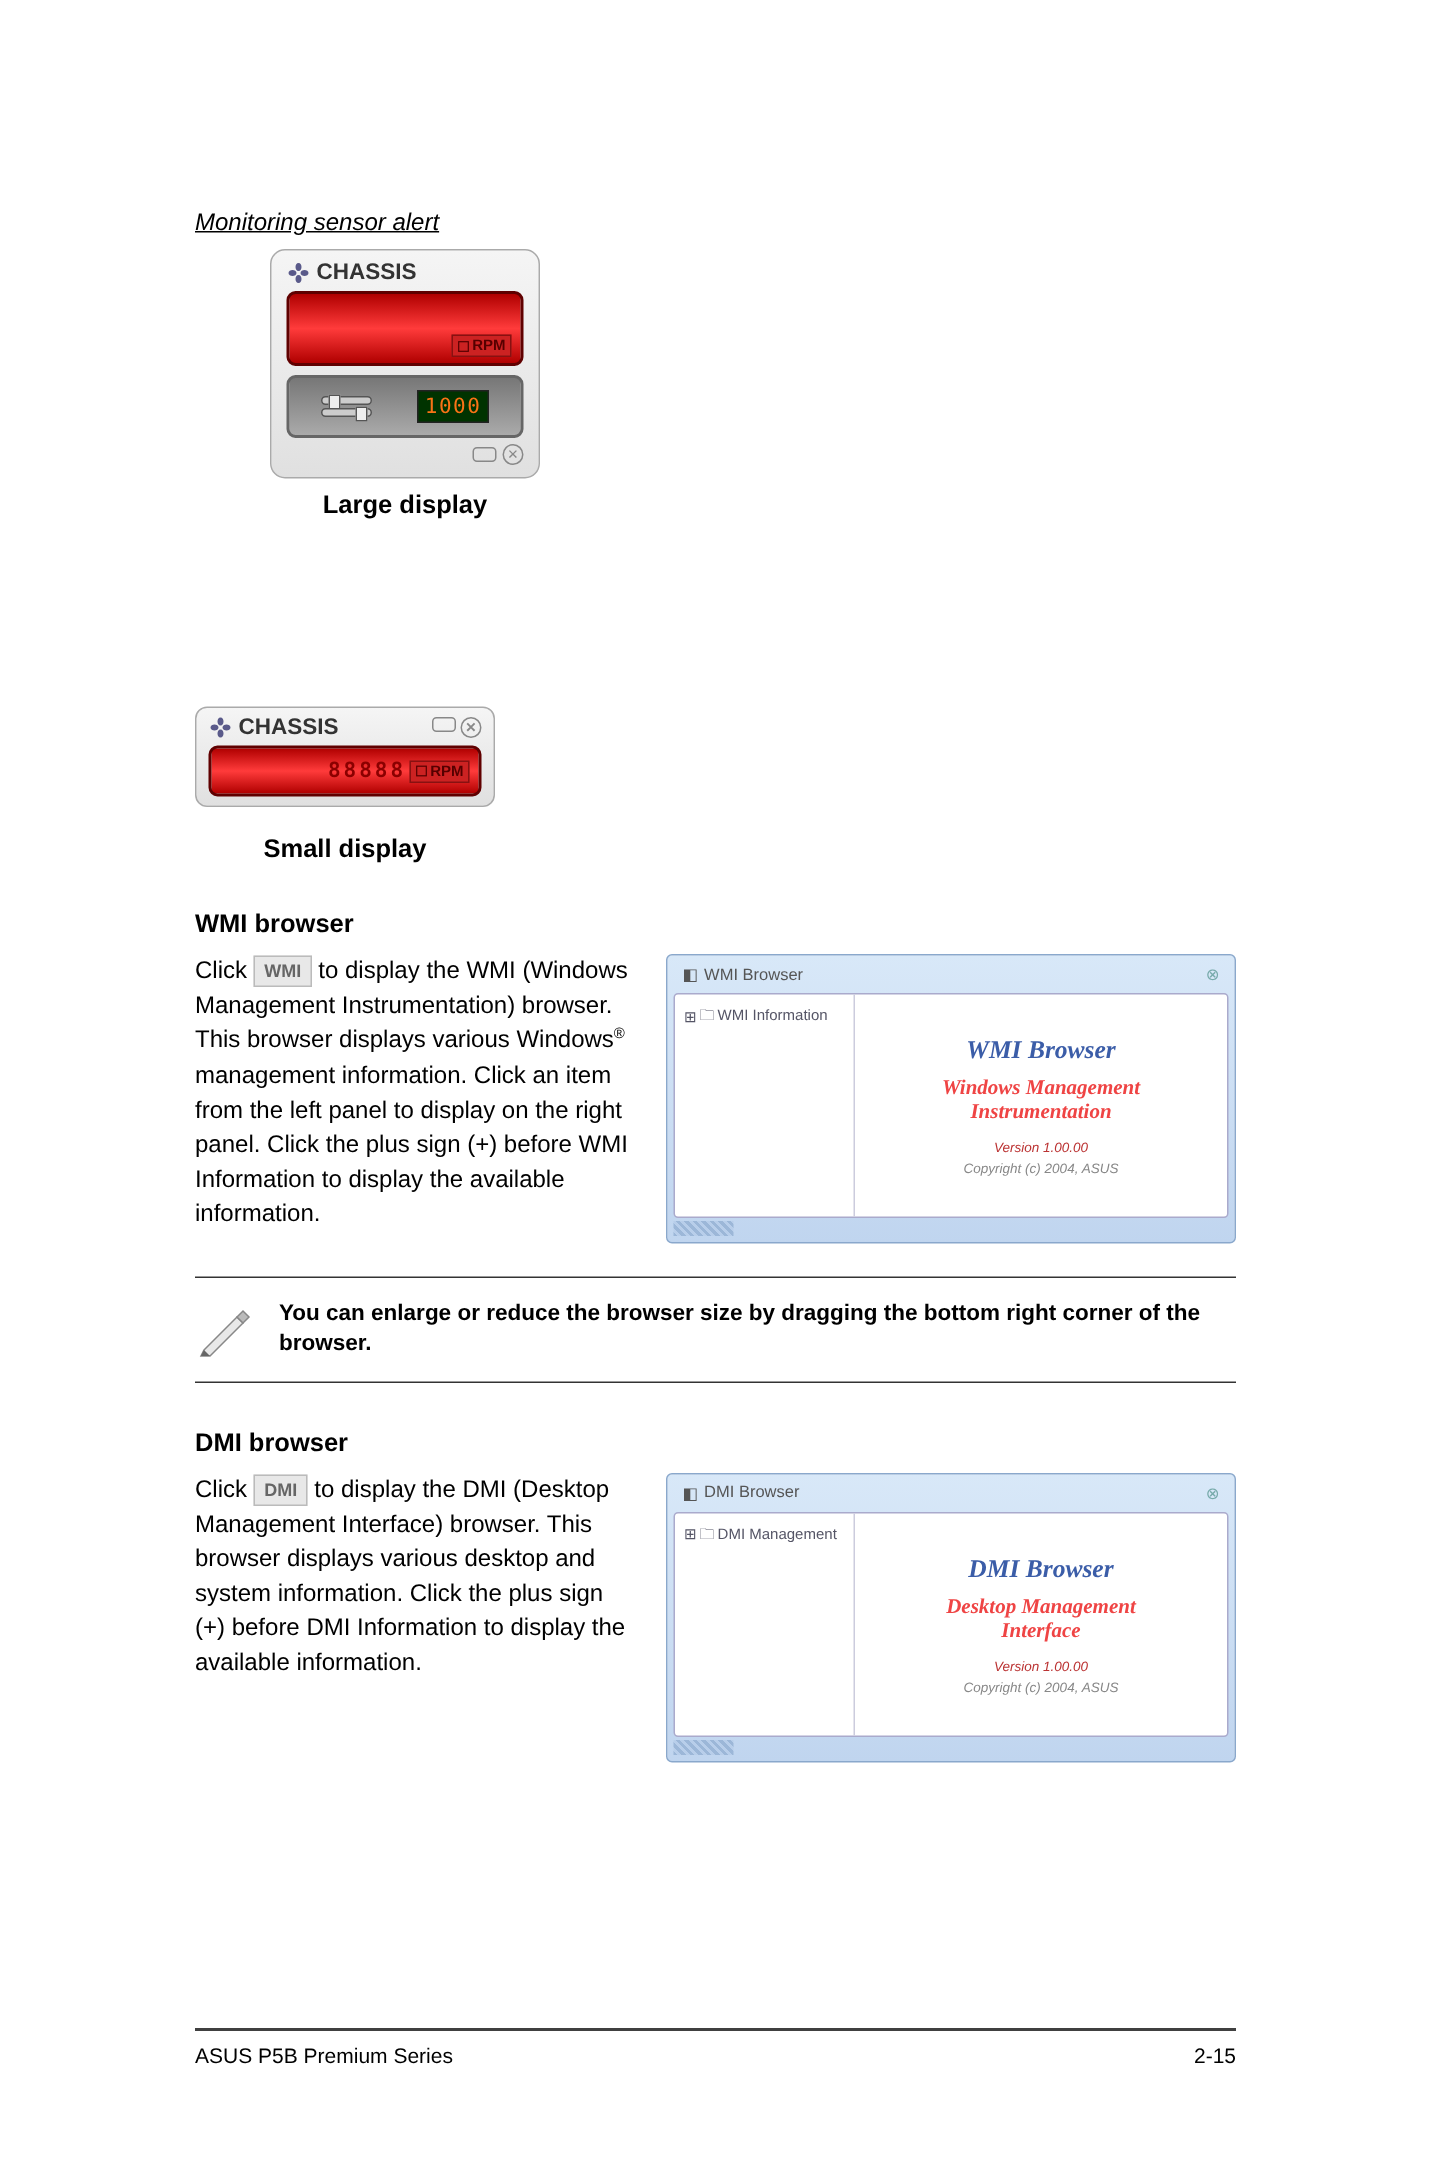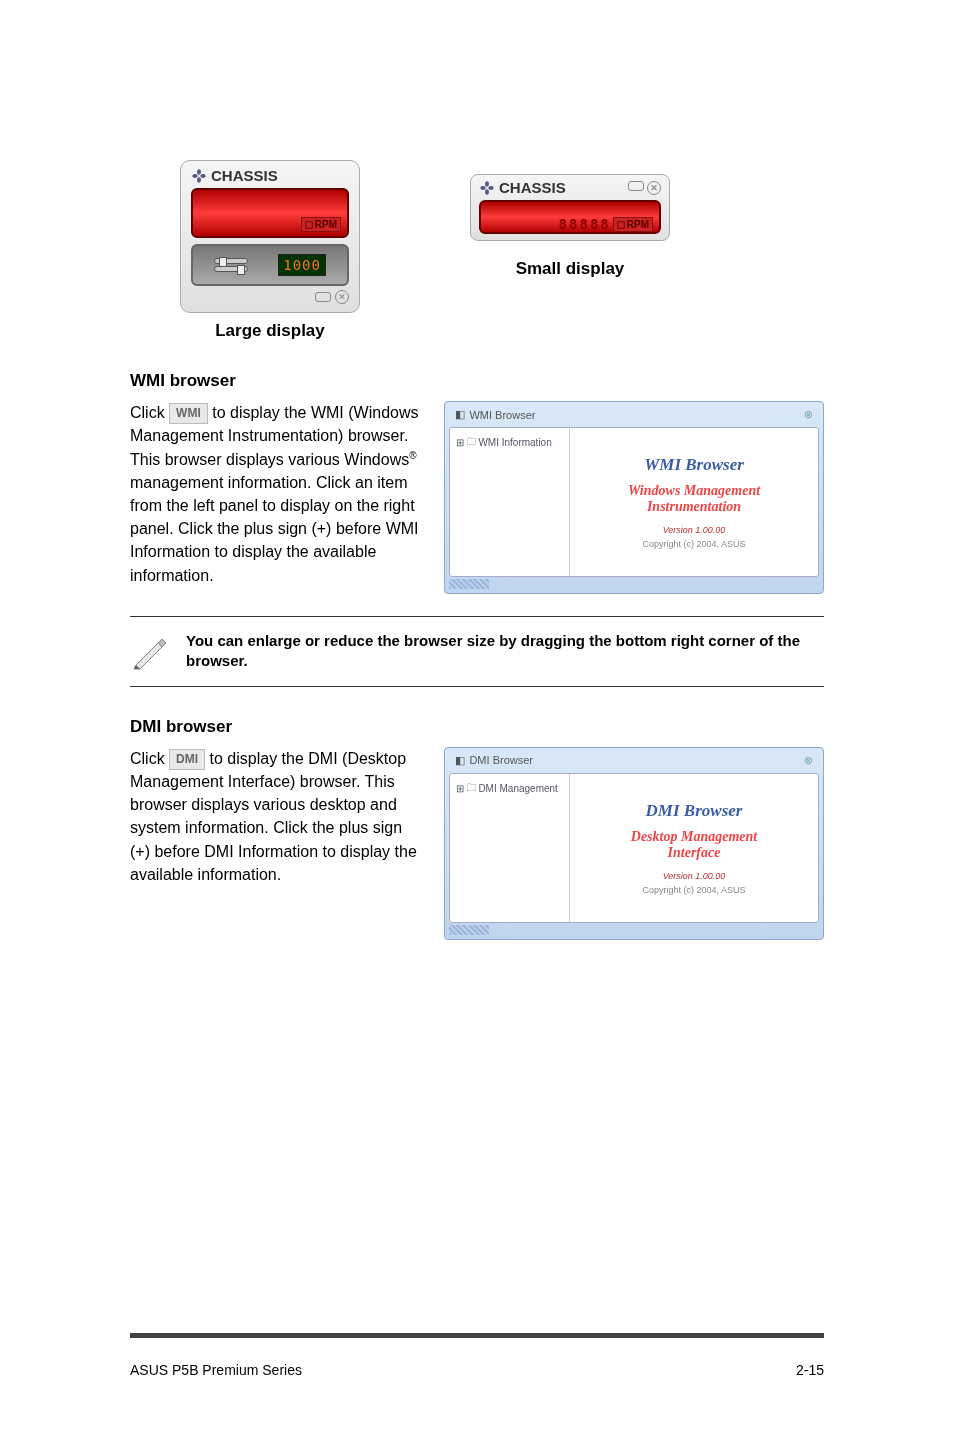--- a/index.html
+++ b/index.html
@@ -22,22 +22,23 @@
     font-size: 16px;
     margin-bottom: 4px;
   }
   .body-text {
     font-size: 16px;
     line-height: 1.4;
   }
   .panels-row {
     display: flex;
     align-items: flex-start;
-    margin-top: 20px;
+    margin-top: 8px;
     gap: 110px;
+    flex-direction: column;
   }
   .large-panel-wrap {
     margin-left: 50px;
     text-align: center;
   }
   .small-panel-wrap {
     margin-top: 14px;
     text-align: center;
   }
   .large-panel {
@@ -117,21 +118,21 @@
     border: 1px solid #aaa;
     border-radius: 8px;
     background: linear-gradient(#f5f5f5, #e0e0e0);
     padding: 4px 8px 6px 8px;
   }
   .small-panel .panel-header { justify-content: space-between; }
   .small-red {
     background: linear-gradient(#b00000, #ff3b3b, #b00000);
     border:2px solid #600000;
     border-radius:6px;
-    height:34px;display:flex;align-items:flex-end;justify-content:flex-end;padding:0 6px;
+    height:34px;display:flex;align-items:center;justify-content:flex-end;padding:0 6px;
   }
   .digits { color:#8b0000;font-family:monospace;font-weight:bold;font-size:14px;letter-spacing:2px;margin-right:2px;}
   .caption { font-weight:bold;font-size:17px;margin-top:8px;}
 
   h3.section { font-size:17px;font-weight:bold;margin-top:30px;margin-bottom:10px;}
   .two-col { display:flex;gap:20px;align-items:flex-start;}
   .left-col { flex:1;font-size:16px;line-height:1.45;}
   .btn-chip { display:inline-block;background:#e8e8e8;border:1px solid #bbb;padding:1px 6px;font-size:12px;color:#666;font-weight:bold;vertical-align:middle;}
 
   .browser-box {
@@ -148,42 +149,43 @@
   .browser-inner {
     background:#fff;border:1px solid #aac;border-radius:3px;
     display:flex;height:150px;margin-top:4px;
   }
   .tree-pane { width:120px;border-right:1px solid #ccd;padding:6px;font-size:10px;color:#556;}
   .tree-item { display:flex;align-items:center;gap:2px;}
   .content-pane { flex:1;display:flex;flex-direction:column;align-items:center;justify-content:center;padding:6px;}
   .content-title { color:#3b5da8;font-style:italic;font-family:cursive;font-size:17px;font-weight:bold;}
   .content-sub { color:#ef4444;font-style:italic;font-family:cursive;font-size:14px;margin-top:8px;text-align:center;font-weight:bold;}
   .content-version { color:#b33;font-size:9px;font-style:italic;margin-top:10px;}
-  .content-copy { color:#888;font-size:9px;margin-top:4px;}
+  .content-copy { color:#888;font-size:9px;font-style:italic;margin-top:4px;}
   .hatch { height:10px;background:repeating-linear-gradient(45deg,#9cb7d8,#9cb7d8 2px,#b8ceea 2px,#b8ceea 4px);margin-top:2px;width:40px;}
 
   .note-box {
     border-top:1px solid #333;border-bottom:1px solid #333;
     margin-top:22px;padding:14px 0;display:flex;gap:16px;align-items:center;font-weight:bold;
   }
   .pencil-icon { width:40px;height:40px;flex-shrink:0;}
   .note-text { font-size:15px;line-height:1.35;}
 
   .footer {
     position:absolute;bottom:60px;left:130px;right:130px;
-    border-top:5px solid #404040;padding-top:24px;
+    border-top:2px solid #404040;padding-top:8px;
     display:flex;justify-content:space-between;font-size:14px;
   }
   sup { font-size:10px;}
 </style>
 </head>
 <body>
 
 <div class="page">
 
+  <div class="italic-underline">Monitoring sensor alert</div>
 
   <div class="panels-row">
     <div class="large-panel-wrap">
       <div class="large-panel">
         <div class="panel-header">
           <svg class="fan-blade" viewBox="0 0 24 24">
               <path fill="#5a5a8a" d="M12 2c2 0 3 2 3 4s-1 4-3 4-3-2-3-4 1-4 3-4zm0 20c-2 0-3-2-3-4s1-4 3-4 3 2 3 4-1 4-3 4zm10-10c0 2-2 3-4 3s-4-1-4-3 2-3 4-3 4 1 4 3zM2 12c0-2 2-3 4-3s4 1 4 3-2 3-4 3-4-1-4-3z"></path>
             </svg>
           <span>CHASSIS</span>
         </div>

